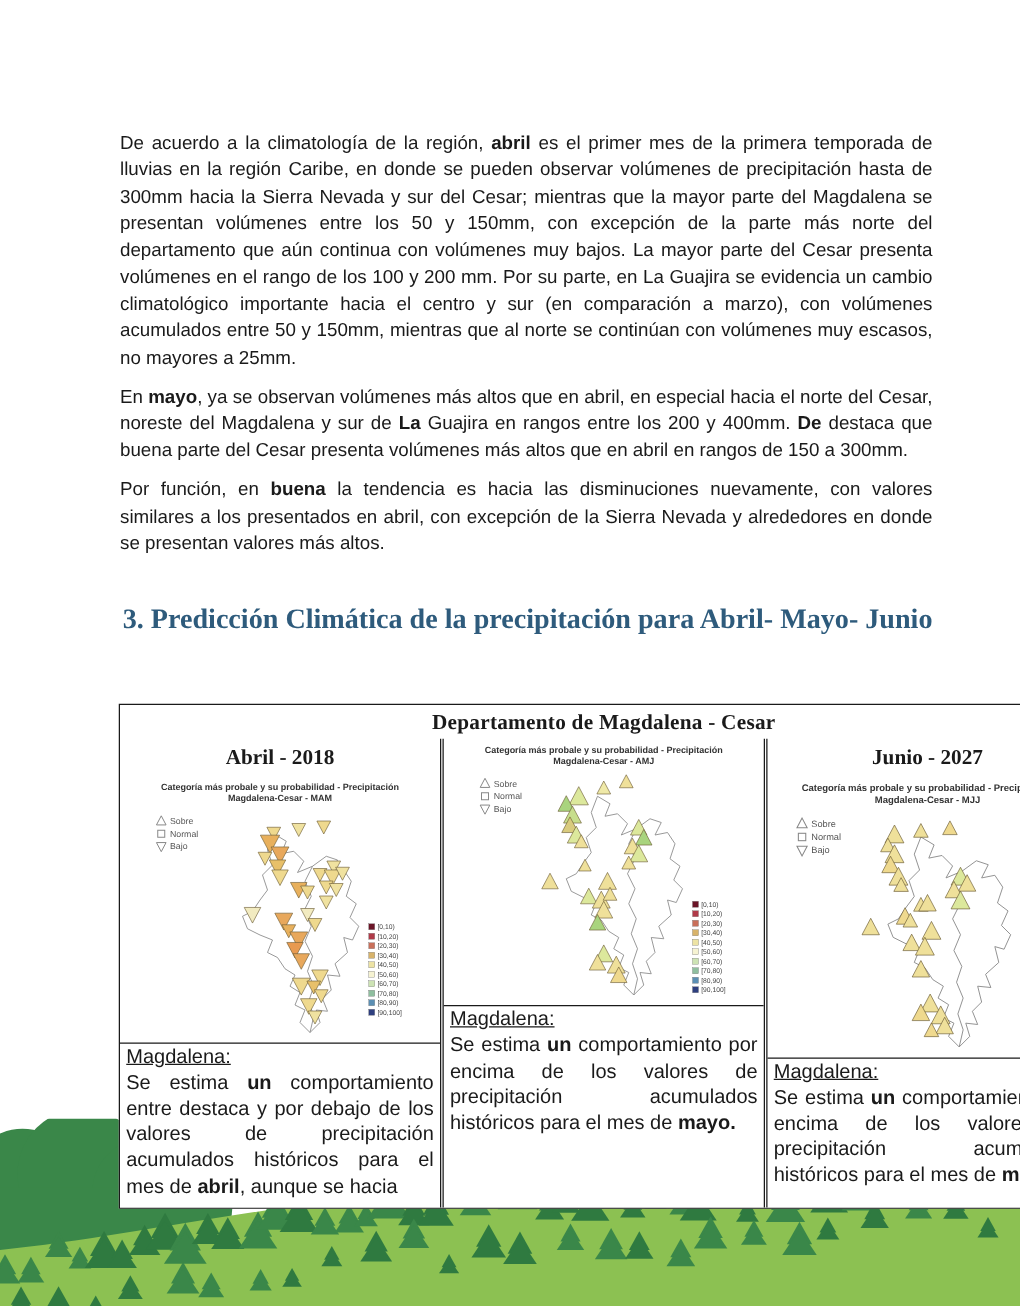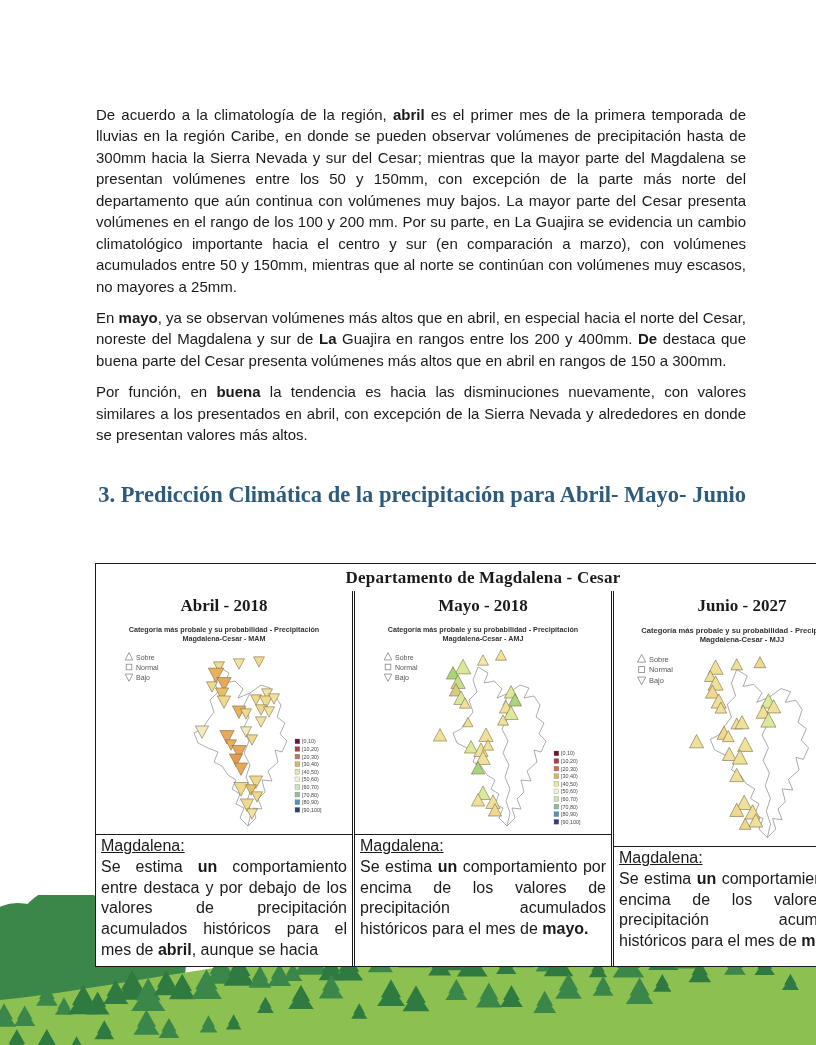--- a/index.html
+++ b/index.html
@@ -134,21 +134,20 @@
             <rect x="186" y="186.39999999999998" width="4.8" height="4.8" fill="#2E3F7F" stroke="#777" stroke-width="0.3"></rect>
             <text x="193" y="190.7" class="lb">[90,100]</text>
           </svg>
       </div>
       <div class="note">
         <span class="note-title">Magdalena:</span><br>
         <span><span>Se estima </span><span style="font-weight: bold;">un</span><span> comportamiento entre destaca y por debajo de los valores de precipitación acumulados históricos para el mes de </span><span style="font-weight: bold;">abril</span><span>, aunque se hacia</span></span>
       </div>
     </div>
     <div class="col">
-      <div class="col-header">Mayo - 2018</div>
       <div class="map-wrap">
         <svg class="map-svg" viewBox="0 0 230 213" preserveAspectRatio="xMidYMin meet" xmlns="http://www.w3.org/2000/svg">
             <text x="115" y="11" class="mt">Categoría más probale y su probabilidad - Precipitación</text>
             <text x="115" y="20" class="mt">Magdalena-Cesar - AMJ</text>
             <polygon points="20,31.66 16.15,38.94 23.85,38.94" class="sym"></polygon>
             <text x="27" y="38.5" class="sl">Sobre</text>
             <rect x="17.2" y="43.2" width="5.6" height="5.6" class="sym"></rect>
             <text x="27" y="48.5" class="sl">Normal</text>
             <polygon points="20,60.34 16.15,53.06 23.85,53.06" class="sym"></polygon>
             <text x="27" y="58.5" class="sl">Bajo</text>

